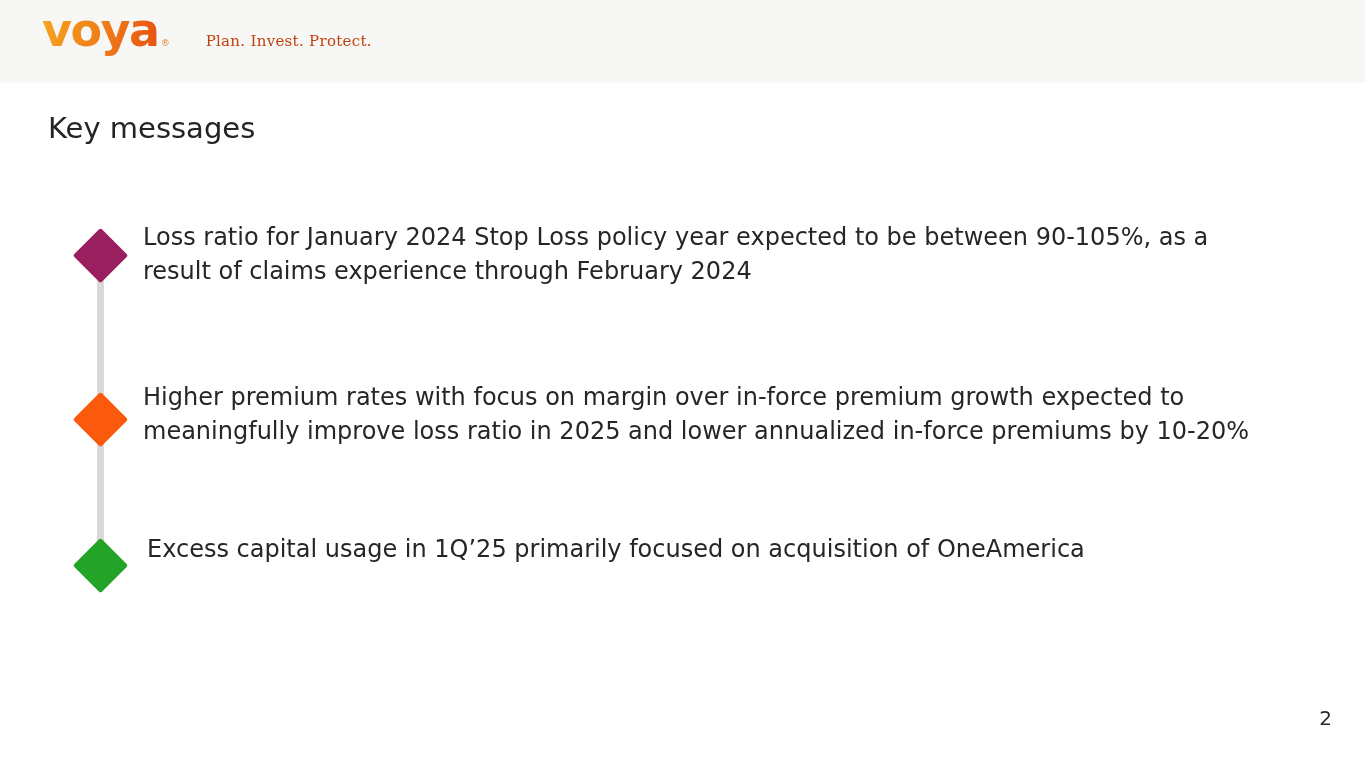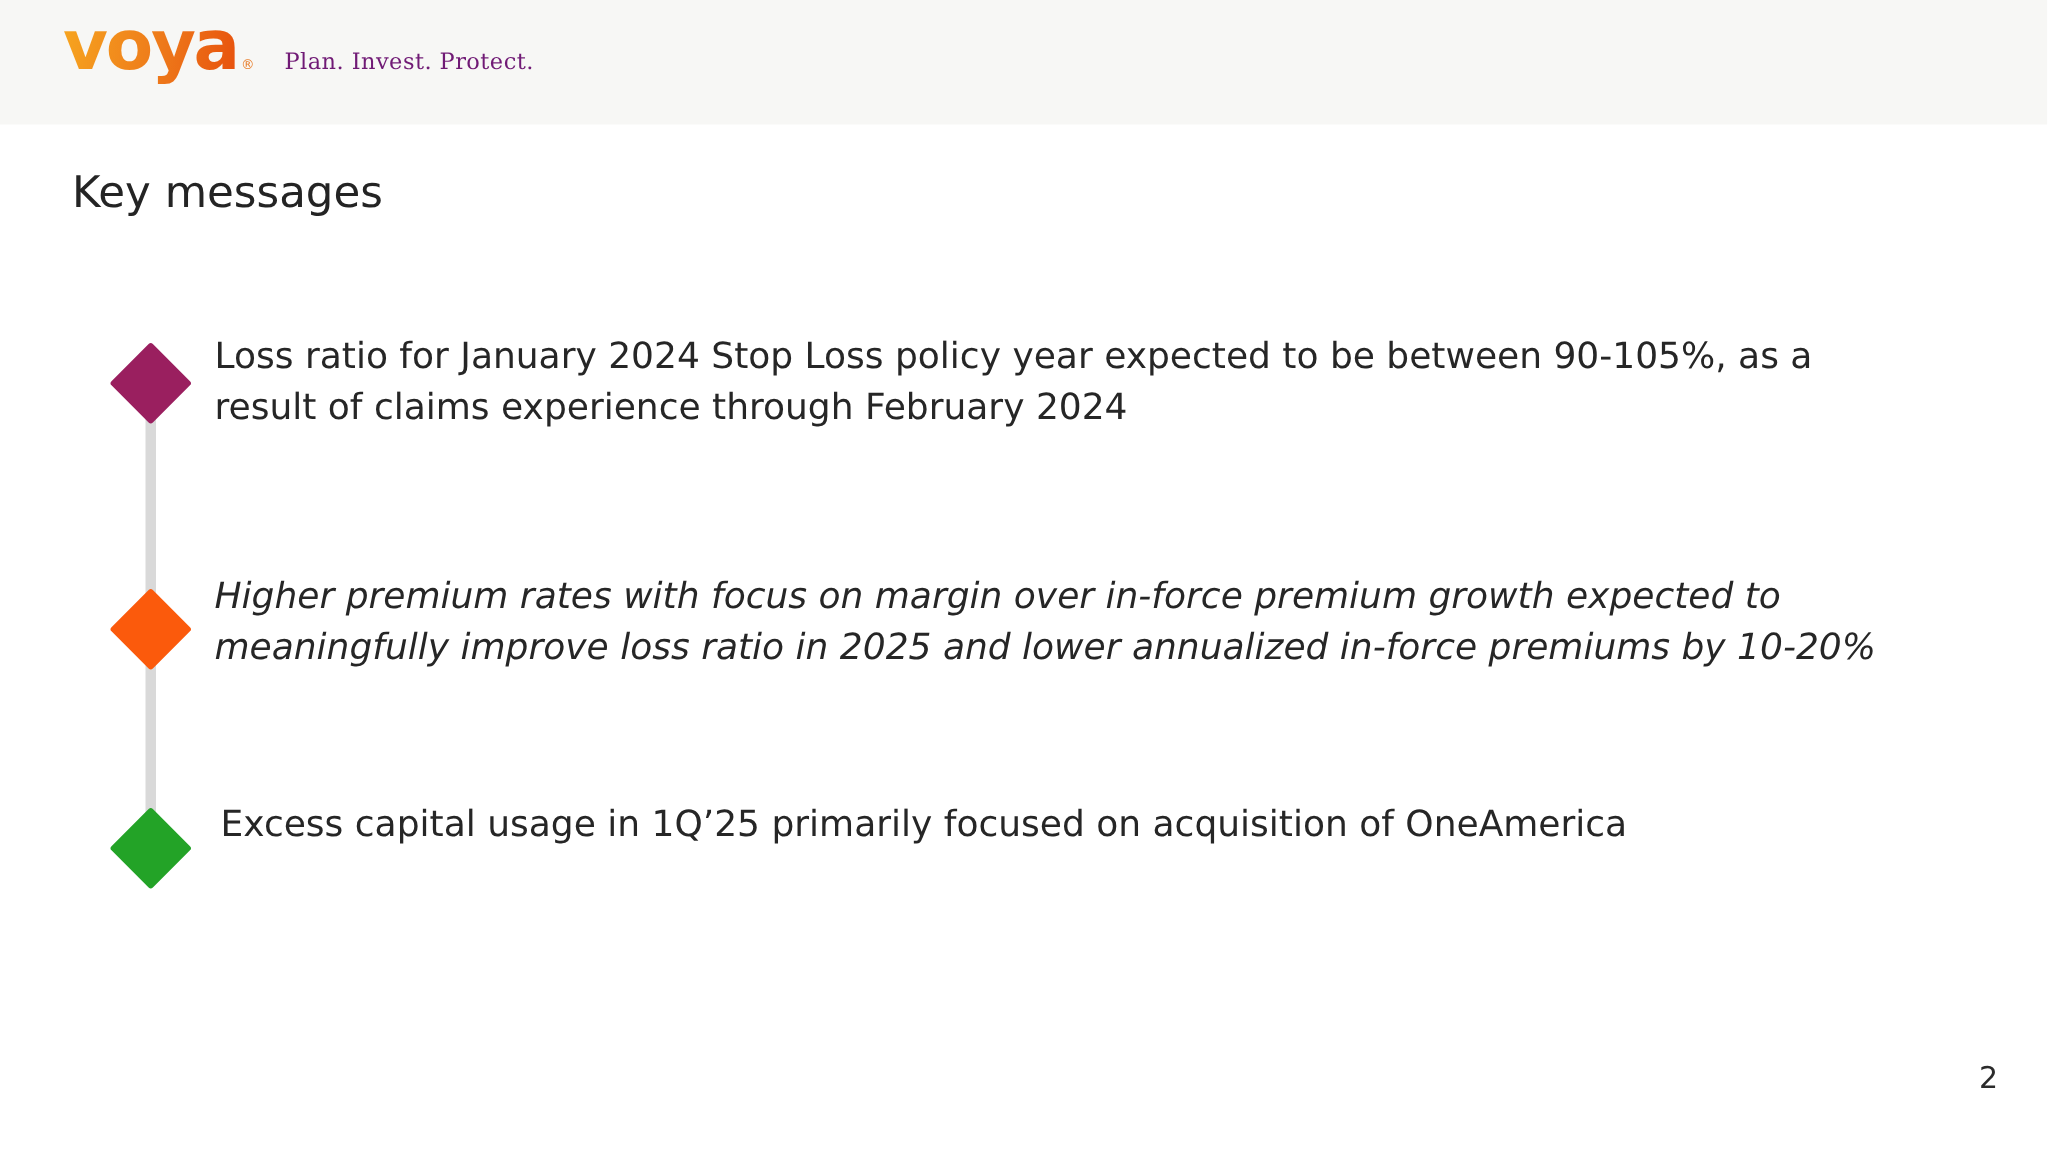--- a/index.html
+++ b/index.html
@@ -17,37 +17,37 @@
   }
   @supports ((-webkit-background-clip: text) or (background-clip: text)){
     .logo-text{
       background:linear-gradient(100deg,#f6a21f 5%,#ee7a1a 55%,#e8550f 95%);
       -webkit-background-clip:text;background-clip:text;color:transparent;
     }
   }
   .reg-mark{font-size:9px;color:#e87f2d;margin-left:2px;}
   .tagline{
     font-family:"DejaVu Serif","Liberation Serif",serif;
-    font-size:15px;color:#701a75;margin-left:20px;letter-spacing:.3px;
+    font-size:15px;color:#c2410c;margin-left:36px;letter-spacing:.3px;
   }
   
   .title{position:absolute;left:48px;top:111px;font-size:29px;color:#242424;}
   
   .connector{position:absolute;left:97px;top:256px;width:7px;height:310px;background:#d9d9d9;border-radius:3px;z-index:1;}
   .diamond{position:absolute;width:39px;height:39px;transform:rotate(45deg);border-radius:2px;z-index:2;}
   .d0{left:81px;top:236px;}
   .d1{left:81px;top:400px;}
   .d2{left:81px;top:546px;}
   
   .bullet-text{
     position:absolute;font-size:24px;line-height:34px;color:#262626;
     white-space:pre-line;z-index:2;
   }
   .t0{left:143px;top:220px;}
-  .t1{left:143px;top:380px;font-style:italic;}
+  .t1{left:143px;top:380px;}
   .t2{left:147px;top:532px;}
   
   .page-number{position:absolute;left:1312px;top:706px;width:20px;font-size:20px;color:#2b2b2b;text-align:right;}
 </style>
 </head>
 <body>
 
 <div class="slide">
 
   <div class="header">

